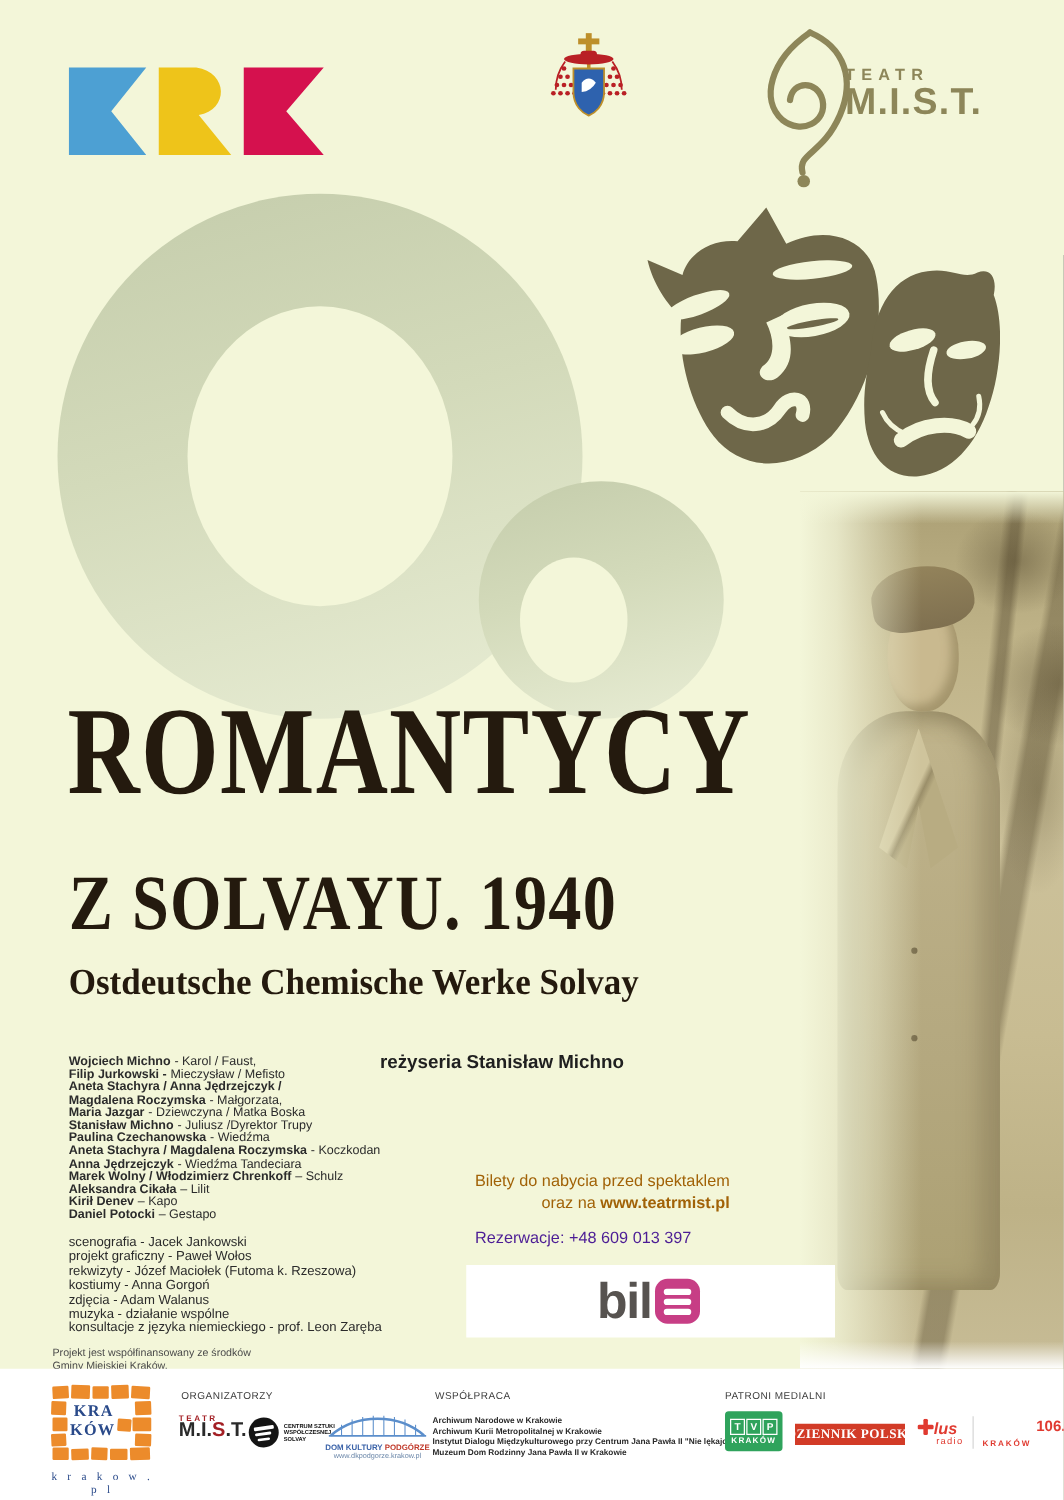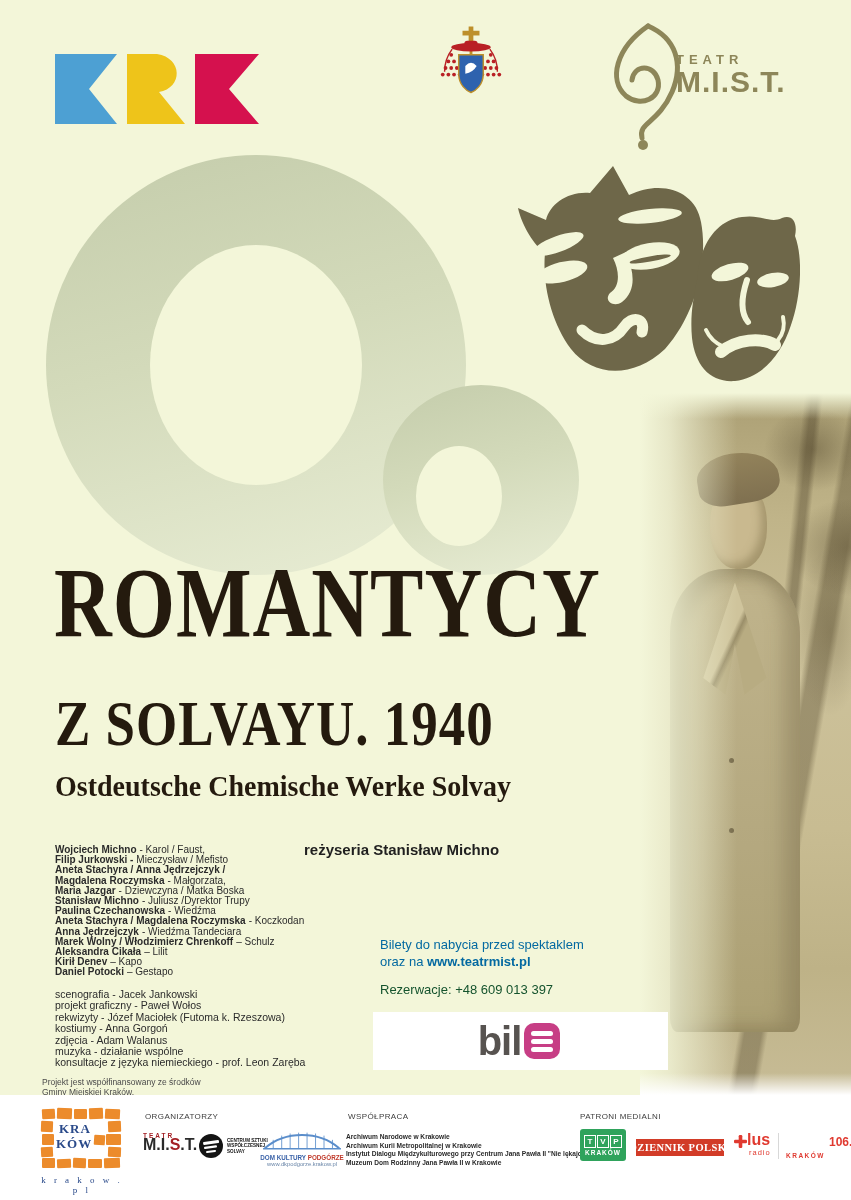--- a/index.html
+++ b/index.html
@@ -28,23 +28,23 @@
     font-size:53px;letter-spacing:1px;color:#241a0e;transform:scaleY(1.18);transform-origin:left top;white-space:nowrap;}
   .title-de{left:55px;top:770px;font-family:"Liberation Serif",serif;font-weight:bold;
     font-size:28px;color:#241a0e;transform:scaleY(1.05);transform-origin:left top;white-space:nowrap;}
 
   
   .cast{left:55px;top:845px;font-size:10px;line-height:10.2px;color:#2b2b2b;white-space:nowrap;}
   .cast .name{font-weight:bold;margin-right:3px;}
   .crew{left:55px;top:989px;font-size:10.5px;line-height:11.4px;color:#2b2b2b;white-space:nowrap;}
   .crew .name{font-weight:normal;}
   .credits{left:304px;top:839px;font-size:15px;font-weight:bold;line-height:21px;color:#1f1f1f;white-space:nowrap;}
-  .tickets{left:380px;top:936px;font-size:13px;line-height:17px;color:#0369a1;}
+  .tickets{left:380px;top:936px;font-size:13px;line-height:17px;color:#a16207;text-align:right;}
   .tickets .b{font-weight:bold;}
-  .reserve{left:380px;top:982px;font-size:13px;color:#14532d;}
+  .reserve{left:380px;top:982px;font-size:13px;color:#4c1d95;}
   .funding{left:42px;top:1077px;font-size:8.5px;line-height:10px;color:#4a4a4a;}
 
   
   .biletyna{left:373px;top:1012px;width:295px;height:58px;background:#fff;display:flex;align-items:center;justify-content:center;}
   .biletyna .txt{font-size:40px;font-weight:bold;color:#575350;letter-spacing:-1px;line-height:40px;}
   .biletyna svg{margin:0 2px;}
 
   
   .photo{left:640px;top:393px;width:211px;height:702px;overflow:hidden;
     background:
@@ -92,21 +92,21 @@
   .tvp{left:580px;top:34px;width:46px;height:32px;background:#2fa35c;border-radius:3px;
     display:flex;flex-direction:column;align-items:center;justify-content:center;gap:1px;}
   .tvp .row{display:flex;gap:1px;}
   .tvp .cell{width:10px;height:11px;border:1px solid #fff;color:#fff;font-size:8px;font-weight:bold;
     display:flex;align-items:center;justify-content:center;}
   .tvp .city{font-size:6.5px;color:#fff;font-weight:bold;letter-spacing:1px;}
   .dziennik{left:636px;top:44px;width:88px;height:17px;background:#d23b27;color:#fff;
     font-family:"Liberation Serif",serif;font-weight:bold;font-size:10.5px;letter-spacing:.4px;
     display:flex;align-items:center;justify-content:center;white-space:nowrap;}
   .plus{left:734px;top:40px;color:#e03a30;line-height:10px;}
-  .plus .p{font-size:16px;font-weight:bold;display:flex;align-items:flex-start;}
+  .plus .p{font-size:13px;font-weight:bold;display:flex;align-items:flex-end;font-style:italic;}
   .plus .r{font-size:7.5px;margin-left:15px;letter-spacing:1px;}
   .fm-div{left:778px;top:38px;width:1px;height:26px;background:#d8d8d8;}
   .fm{left:786px;top:40px;color:#e03a30;line-height:11px;white-space:nowrap;}
   .fm .f{font-size:12px;font-weight:bold;margin-left:43px;}
   .fm .u{font-size:6px;font-weight:bold;}
   .fm .c{font-size:6.5px;letter-spacing:1.5px;font-weight:bold;}
 </style>
 </head>
 <body>
 

